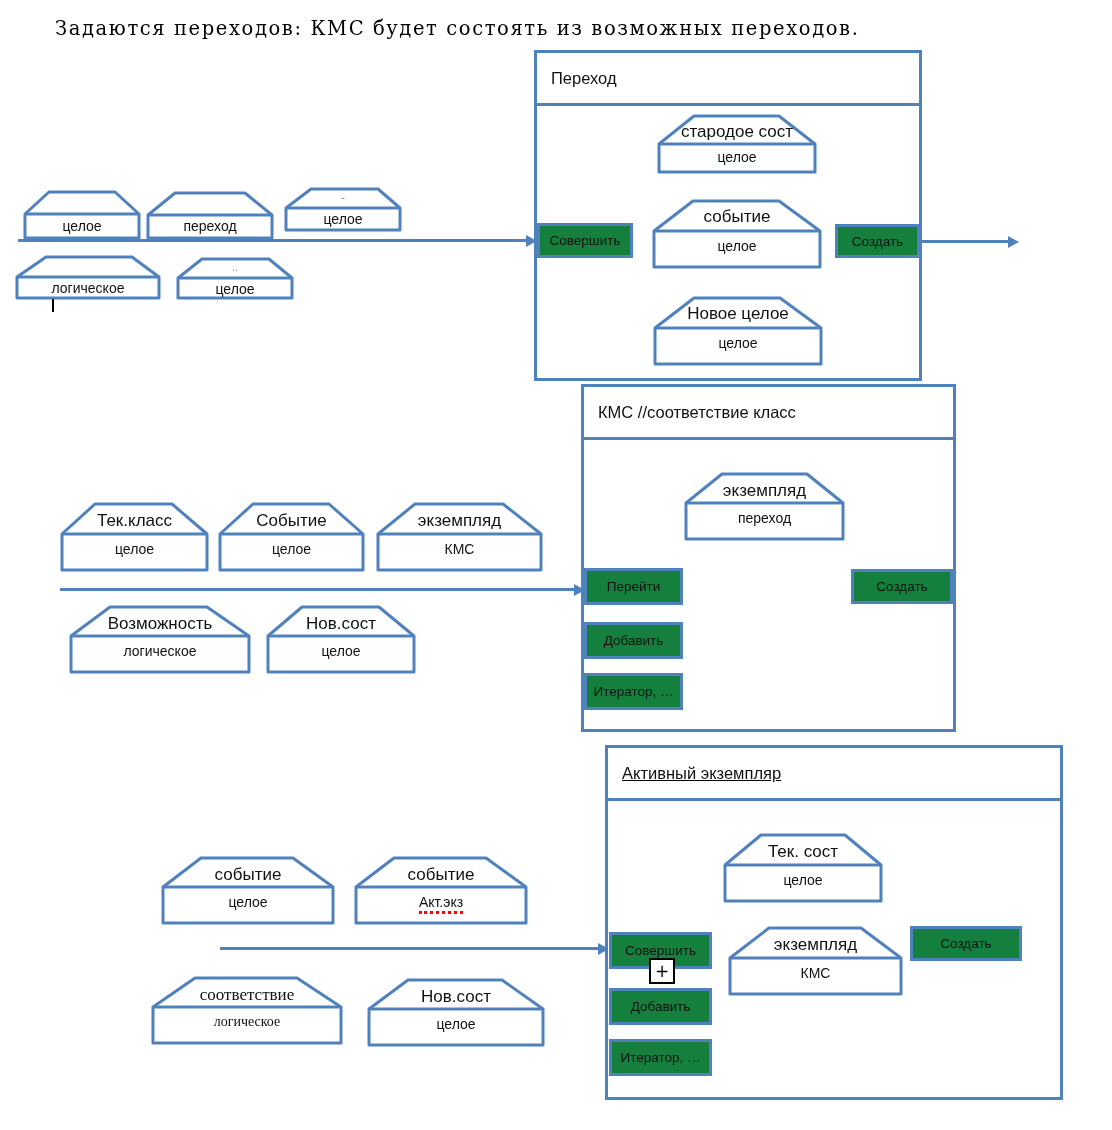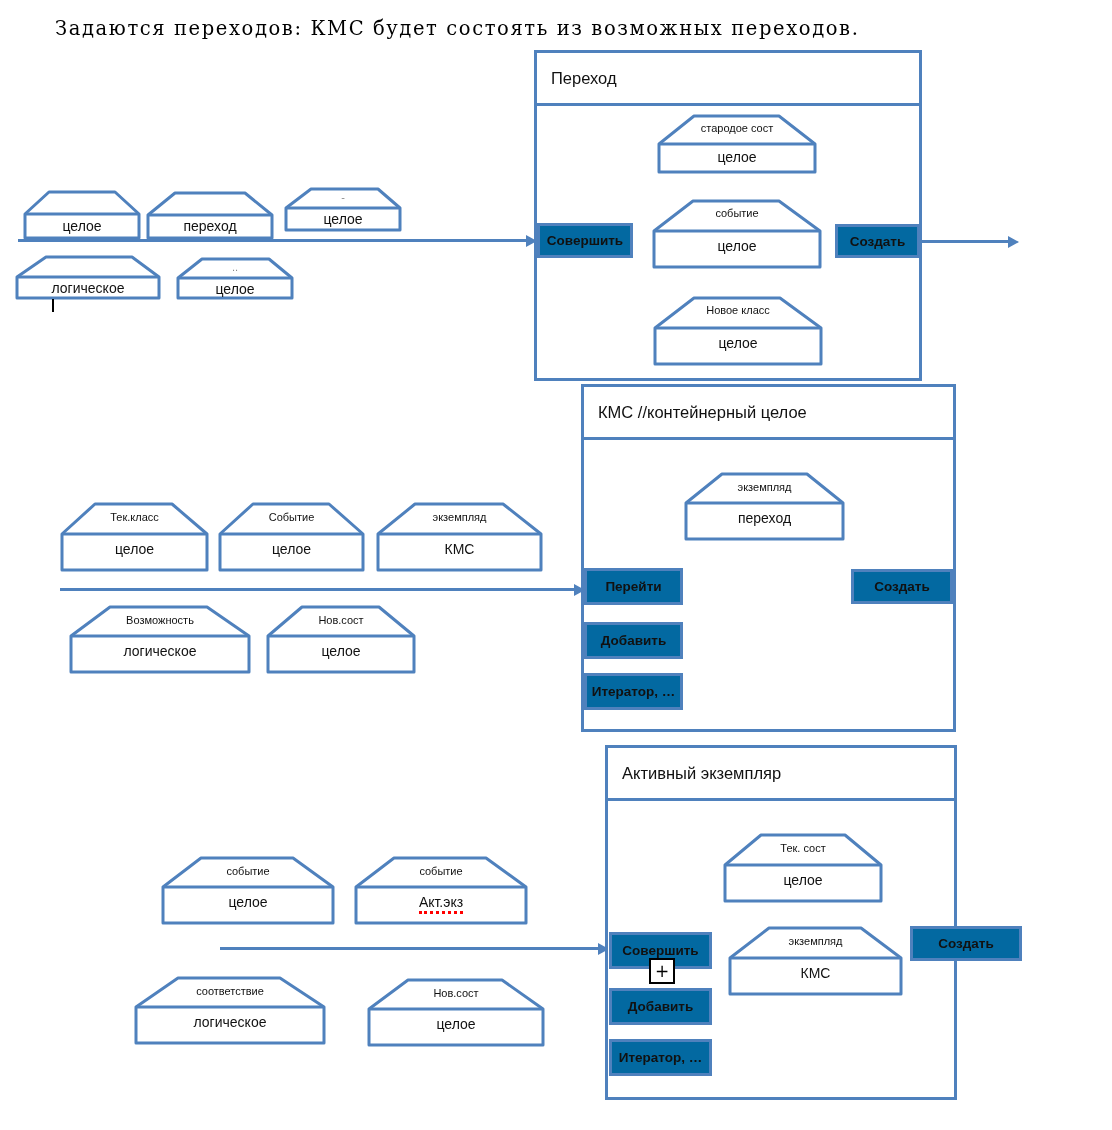--- a/index.html
+++ b/index.html
@@ -43,41 +43,40 @@
     align-items: center;
     padding-left: 14px;
     font-size: 16.5px;
     color: #111111;
     box-sizing: border-box;
   }
 
   
   .mbtn {
     border: 3px solid #4f81bd;
-    background: #0369a1;
+    background: #15803d;
     display: flex;
     align-items: center;
     justify-content: center;
     font-size: 13.5px;
     color: #111111;
     white-space: nowrap;
-    font-weight: bold;
   }
 
   
   .attr {
     position: absolute;
   }
   .attr svg { position: absolute; left: 0; top: 0; overflow: visible; }
   .attr .top-lbl, .attr .bot-lbl {
     position: absolute;
     left: 0;
     width: 100%;
     text-align: center;
-    font-size: 11px;
+    font-size: 17px;
     color: #111111;
     white-space: nowrap;
   }
   .attr .bot-lbl { font-size: 14px; }
 
   
   .arrow-line {
     position: absolute;
     height: 3px;
     background: #4f81bd;
@@ -202,21 +201,21 @@
     </svg>
     <div class="top-lbl" style="top:9px;">событие</div>
     <div class="bot-lbl" style="top:40px;">целое</div>
   </div>
 
   <div class="attr" style="left:652px; top:295px; width:172px; height:72px;">
     <svg width="172" height="72" viewBox="0 0 172 72">
       <path d="M 42 3 L 128 3 L 169 33 L 169 69 L 3 69 L 3 33 Z" fill="#ffffff" stroke="#4f81bd" stroke-width="3" stroke-linejoin="round"></path>
       <line x1="3" y1="33" x2="169" y2="33" stroke="#4f81bd" stroke-width="3"></line>
     </svg>
-    <div class="top-lbl" style="top:9px;">Новое класс</div>
+    <div class="top-lbl" style="top:9px;">Новое целое</div>
     <div class="bot-lbl" style="top:40px;">целое</div>
   </div>
 
   <div class="mbtn abs" style="left:537px; top:223px; width:96px; height:35px;">
     <span>Совершить</span>
   </div>
   <div class="mbtn abs" style="left:835px; top:224px; width:85px; height:34px;">
     <span>Создать</span>
   </div>
 
@@ -262,21 +261,21 @@
       <line x1="3" y1="32" x2="149" y2="32" stroke="#4f81bd" stroke-width="3"></line>
     </svg>
     <div class="top-lbl" style="top:10px;">Нов.сост</div>
     <div class="bot-lbl" style="top:39px;">целое</div>
   </div>
 
   <div class="arrow-line" style="left:60px; top:588px; width:518px;"></div>
   <div class="arrow-head" style="left:574px; top:583.5px;"></div>
 
   <div class="classbox abs" style="left:581px; top:384px; width:375px; height:348px;">
-    <div class="hdr">КМС //контейнерный целое</div>
+    <div class="hdr">КМС //соответствие класс</div>
   </div>
 
   <div class="attr" style="left:683px; top:471px; width:163px; height:71px;">
     <svg width="163" height="71" viewBox="0 0 163 71">
       <path d="M 39 3 L 124 3 L 160 32 L 160 68 L 3 68 L 3 32 Z" fill="#ffffff" stroke="#4f81bd" stroke-width="3" stroke-linejoin="round"></path>
       <line x1="3" y1="32" x2="160" y2="32" stroke="#4f81bd" stroke-width="3"></line>
     </svg>
     <div class="top-lbl" style="top:10px;">экземпляд</div>
     <div class="bot-lbl" style="top:39px;">переход</div>
   </div>
@@ -307,42 +306,42 @@
     <svg width="176" height="71" viewBox="0 0 176 71">
       <path d="M 41 3 L 133 3 L 173 32 L 173 68 L 3 68 L 3 32 Z" fill="#ffffff" stroke="#4f81bd" stroke-width="3" stroke-linejoin="round"></path>
       <line x1="3" y1="32" x2="173" y2="32" stroke="#4f81bd" stroke-width="3"></line>
     </svg>
     <div class="top-lbl" style="top:10px;">событие</div>
     <div class="bot-lbl" style="top:39px;">
       <span class="spell">Акт.экз</span>
     </div>
   </div>
 
-  <div class="attr" style="left:133px; top:975px; width:194px; height:71px;">
+  <div class="attr" style="left:150px; top:975px; width:194px; height:71px;font-family:Liberation Serif, serif;">
     <svg width="194" height="71" viewBox="0 0 194 71">
       <path d="M 45 3 L 147 3 L 191 32 L 191 68 L 3 68 L 3 32 Z" fill="#ffffff" stroke="#4f81bd" stroke-width="3" stroke-linejoin="round"></path>
       <line x1="3" y1="32" x2="191" y2="32" stroke="#4f81bd" stroke-width="3"></line>
     </svg>
     <div class="top-lbl" style="top:10px;">соответствие</div>
     <div class="bot-lbl" style="top:39px;">логическое</div>
   </div>
 
   <div class="attr" style="left:366px; top:977px; width:180px; height:71px;">
     <svg width="180" height="71" viewBox="0 0 180 71">
       <path d="M 42 3 L 136 3 L 177 32 L 177 68 L 3 68 L 3 32 Z" fill="#ffffff" stroke="#4f81bd" stroke-width="3" stroke-linejoin="round"></path>
       <line x1="3" y1="32" x2="177" y2="32" stroke="#4f81bd" stroke-width="3"></line>
     </svg>
     <div class="top-lbl" style="top:10px;">Нов.сост</div>
     <div class="bot-lbl" style="top:39px;">целое</div>
   </div>
 
   <div class="arrow-line" style="left:220px; top:947px; width:382px;"></div>
   <div class="arrow-head" style="left:598px; top:942.5px;"></div>
 
-  <div class="classbox abs" style="left:605px; top:745px; width:352px; height:355px;">
+  <div class="classbox abs" style="left:605px; top:745px; width:458px; height:355px;text-decoration:underline;">
     <div class="hdr">Активный экземпляр</div>
   </div>
 
   <div class="attr" style="left:722px; top:832px; width:162px; height:72px;">
     <svg width="162" height="72" viewBox="0 0 162 72">
       <path d="M 39 3 L 123 3 L 159 33 L 159 69 L 3 69 L 3 33 Z" fill="#ffffff" stroke="#4f81bd" stroke-width="3" stroke-linejoin="round"></path>
       <line x1="3" y1="33" x2="159" y2="33" stroke="#4f81bd" stroke-width="3"></line>
     </svg>
     <div class="top-lbl" style="top:10px;">Тек. сост</div>
     <div class="bot-lbl" style="top:40px;">целое</div>

